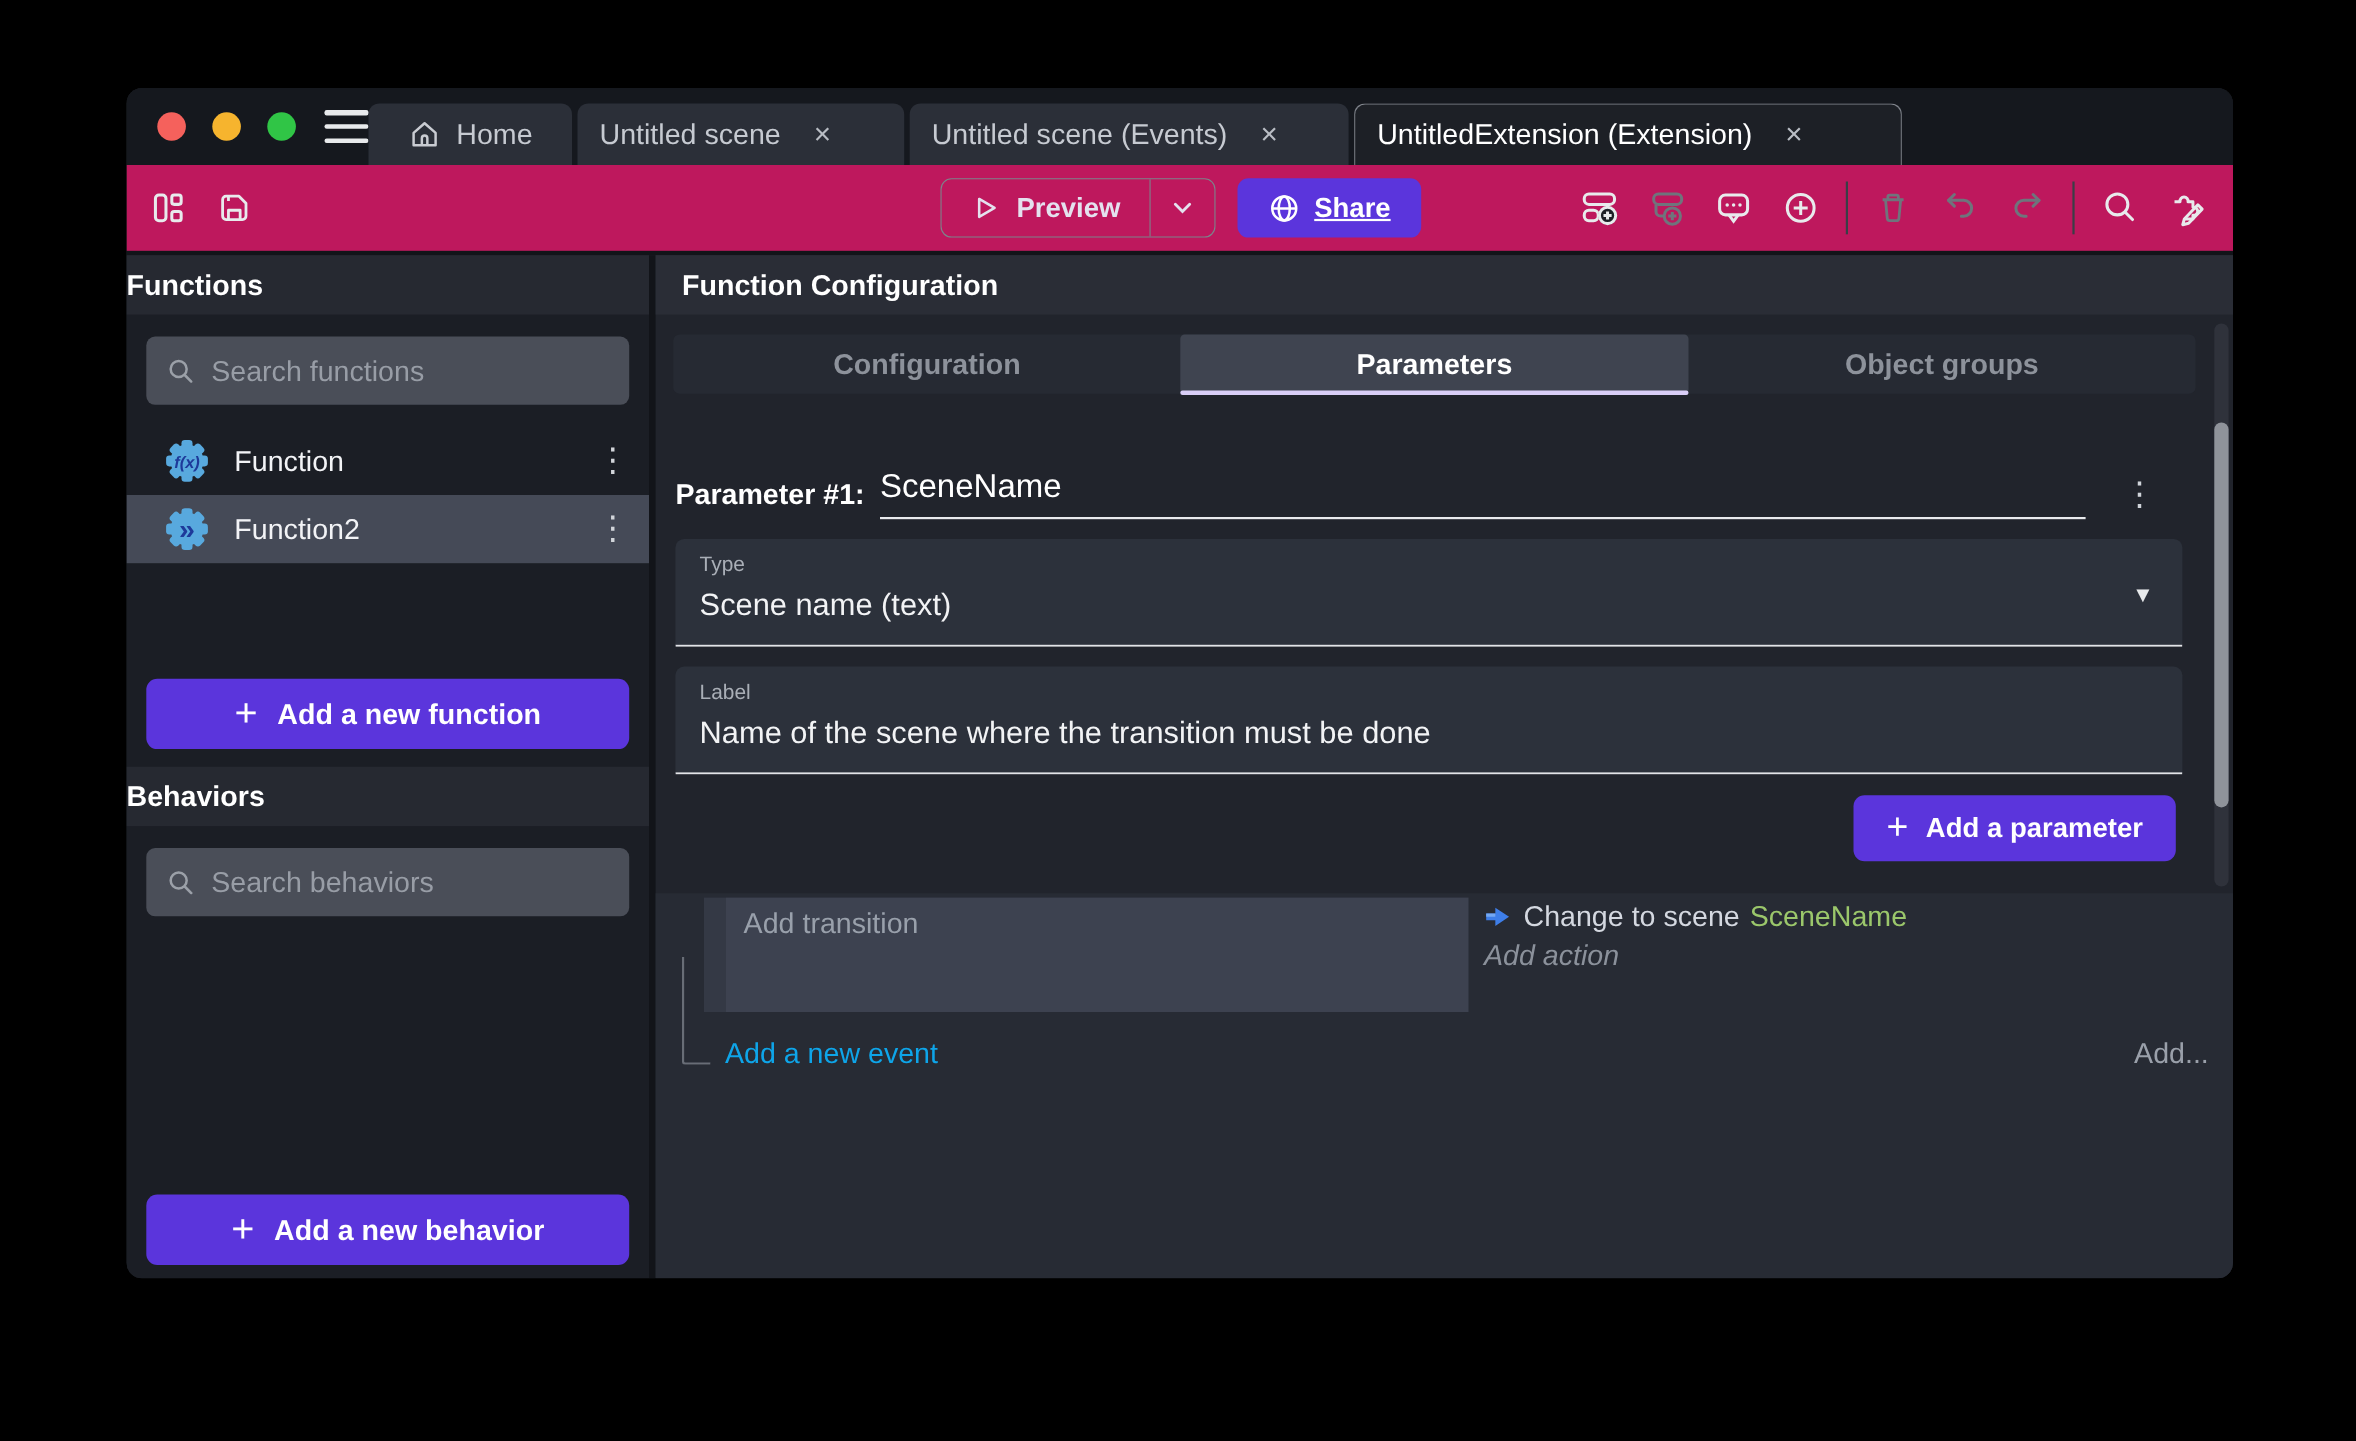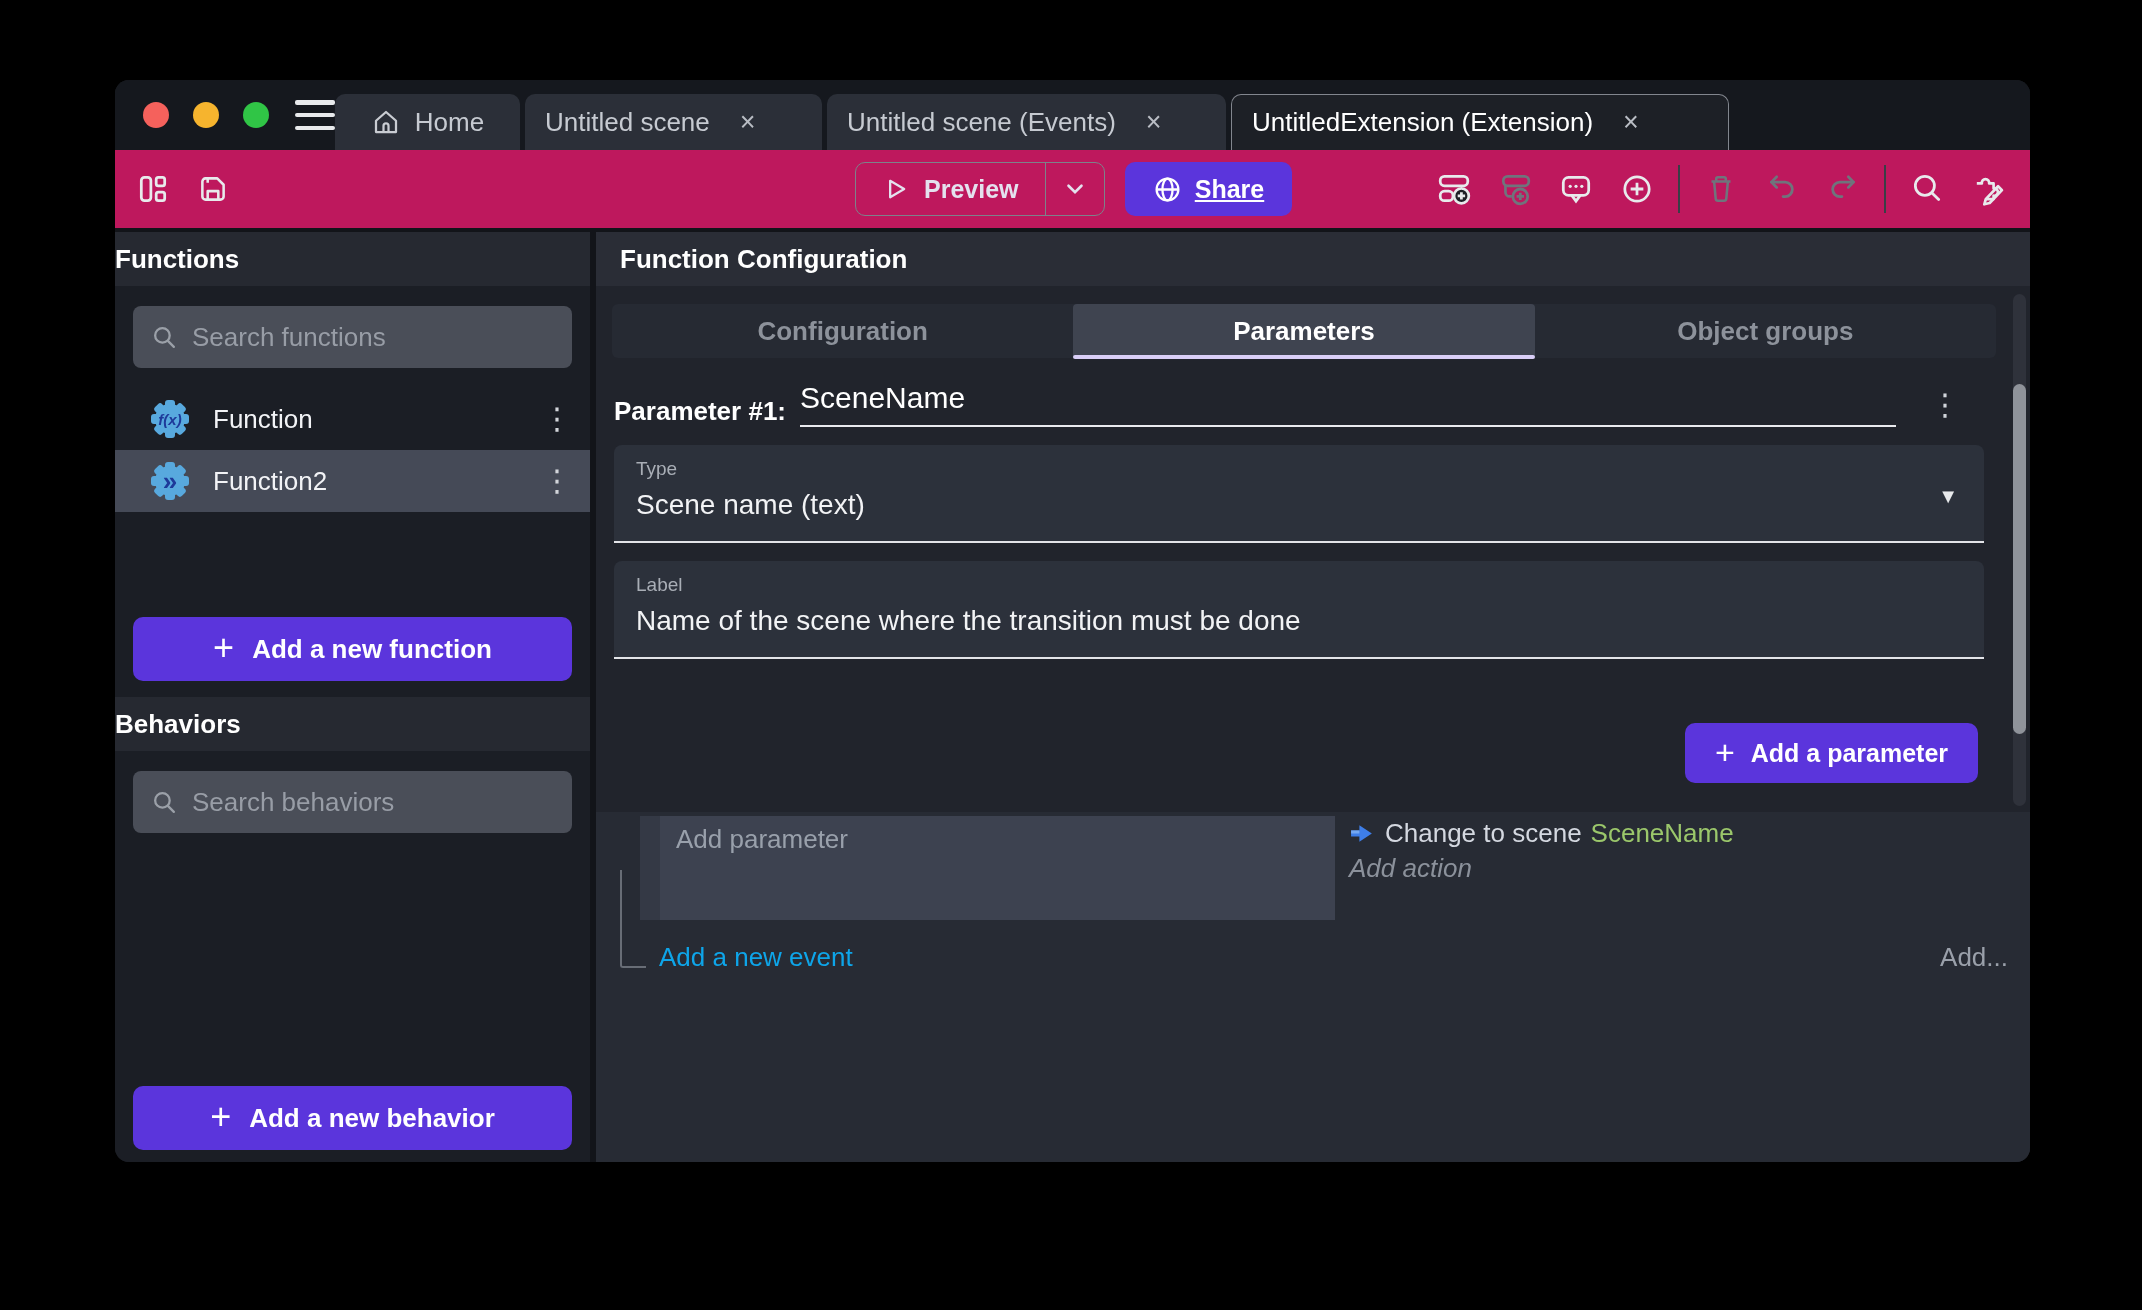--- a/index.html
+++ b/index.html
@@ -67,21 +67,21 @@
   .mainpane .sec-head { padding-left:24px; background:#2a2d36; }
 
   
   .params { position:relative; height:526px; flex:0 0 auto; }
   .ptabs { margin:18px 34px 0 16px; height:54px; background:#262a33; border-radius:6px; display:flex; }
   .ptab { flex:1; position:relative; display:flex; align-items:center; justify-content:center;
           color:#8d929b; font-size:26px; font-weight:bold; cursor:pointer; }
   .ptab.active { background:#3f4450; color:#fff; border-radius:4px; }
   .ptab.active::after { content:""; position:absolute; left:0; right:0; bottom:-1px; height:4px;
                         background:#d9cef7; border-radius:2px; }
-  .paramrow { margin:23px 70px 0 18px; display:flex; align-items:flex-end; }
+  .paramrow { margin:68px 70px 0 18px; display:flex; align-items:center; }
   .paramrow .plabel { color:#fff; font-size:26px; font-weight:bold; white-space:nowrap; }
   .pname-wrap { flex:1; margin-left:14px; border-bottom:2px solid #e9eaee; padding-bottom:10px; }
   .pname-wrap .pname { color:#fff; font-size:30px; }
   .paramrow .kebab { color:#d0d4da; font-size:30px; margin-left:34px; align-self:center; cursor:pointer; }
   .field { margin:18px 46px 0 18px; height:98px; background:#2c313b; border-radius:8px 8px 0 0;
            border-bottom:2px solid #e3e4e8; padding:13px 22px; position:relative; cursor:pointer; }
   .field .flabel { color:#a9aeb6; font-size:19px; }
   .field .fvalue { color:#f2f3f5; font-size:28px; margin-top:9px; }
   .field .caret { position:absolute; right:26px; top:40px; color:#e8eaec; font-size:20px; }
   .addparam { position:absolute; right:52px; top:437px; height:60px; width:293px; background:#5b35dc;
@@ -379,21 +379,21 @@
             <span class="plus">+</span>
             <span>Add a parameter</span>
           </div>
 
           <div class="scroll-track"></div>
           <div class="scroll-thumb"></div>
         </div>
 
         <div class="events">
           <div class="evt-handle"></div>
-          <div class="evt-cond">Add parameter</div>
+          <div class="evt-cond">Add transition</div>
 
           <div class="evt-actions">
             <div class="act-line">
               <span>
                 <svg width="27" height="27" viewBox="0 0 26 26">
                     <polygon points="2,10 10,10 10,5 22,13 10,21 10,16 2,16" fill="#3e7ee8"></polygon>
                     <polygon points="2,10 10,10 10,13 2,13" fill="#74a8f2"></polygon>
                   </svg>
               </span>
               <span>Change to scene</span>

